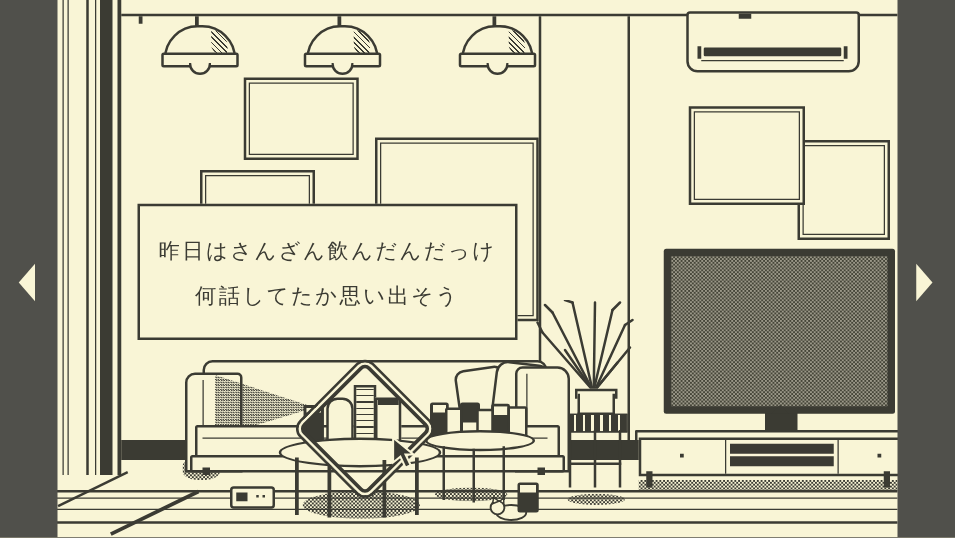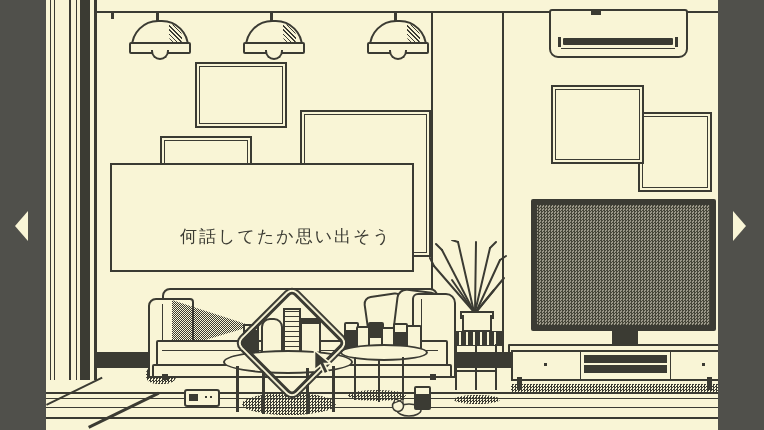--- a/index.html
+++ b/index.html
@@ -200,21 +200,22 @@
   </div>
   <svg class="abs" style="left:390px;top:397px;" width="34" height="20" viewBox="0 0 34 20">
     <ellipse cx="19" cy="13" rx="12" ry="6" fill="#f9f5d6" stroke="#3b3b33" stroke-width="1.5"></ellipse>
     <circle cx="8" cy="9" r="5.5" fill="#f9f5d6" stroke="#3b3b33" stroke-width="1.5"></circle>
     <path d="M4 6 L5 1 L9 4 Z M10 4 L13 1 L13 6 Z" fill="#f9f5d6" stroke="#3b3b33" stroke-width="1.2"></path>
     <path d="M30 11 q4 -5 0 -9" fill="none" stroke="#3b3b33" stroke-width="1.5"></path>
   </svg>
   <div class="abs outl" style="left:414px;top:386px;width:13px;height:20px;border-radius:2px;background:var(--ink);box-shadow:inset 0 6px 0 var(--cream);"></div>
 
   <div class="dialog">
-    <div class="dline" style="top:60px;padding-left:24px;">何話してたか思い出そう</div>
+    <div class="dline" style="top:24px;">昨日はさんざん飲んだんだっけ</div>
+    <div class="dline" style="top:60px;">何話してたか思い出そう</div>
   </div>
 
   <div class="diamond"></div>
 
   <svg class="abs" style="left:313px;top:349px;z-index:70;" width="24" height="28" viewBox="0 0 20 24">
     <polygon points="1,1 1,18 6,14 9.5,21.5 13,19.8 9.5,12.5 15,12.5" fill="#3b3b33" stroke="#f9f5d6" stroke-width="1.4"></polygon>
   </svg>
 
   <div class="side-band" style="left:0;">
     <div class="tri-left abs" style="left:15px;top:211px;"></div>

